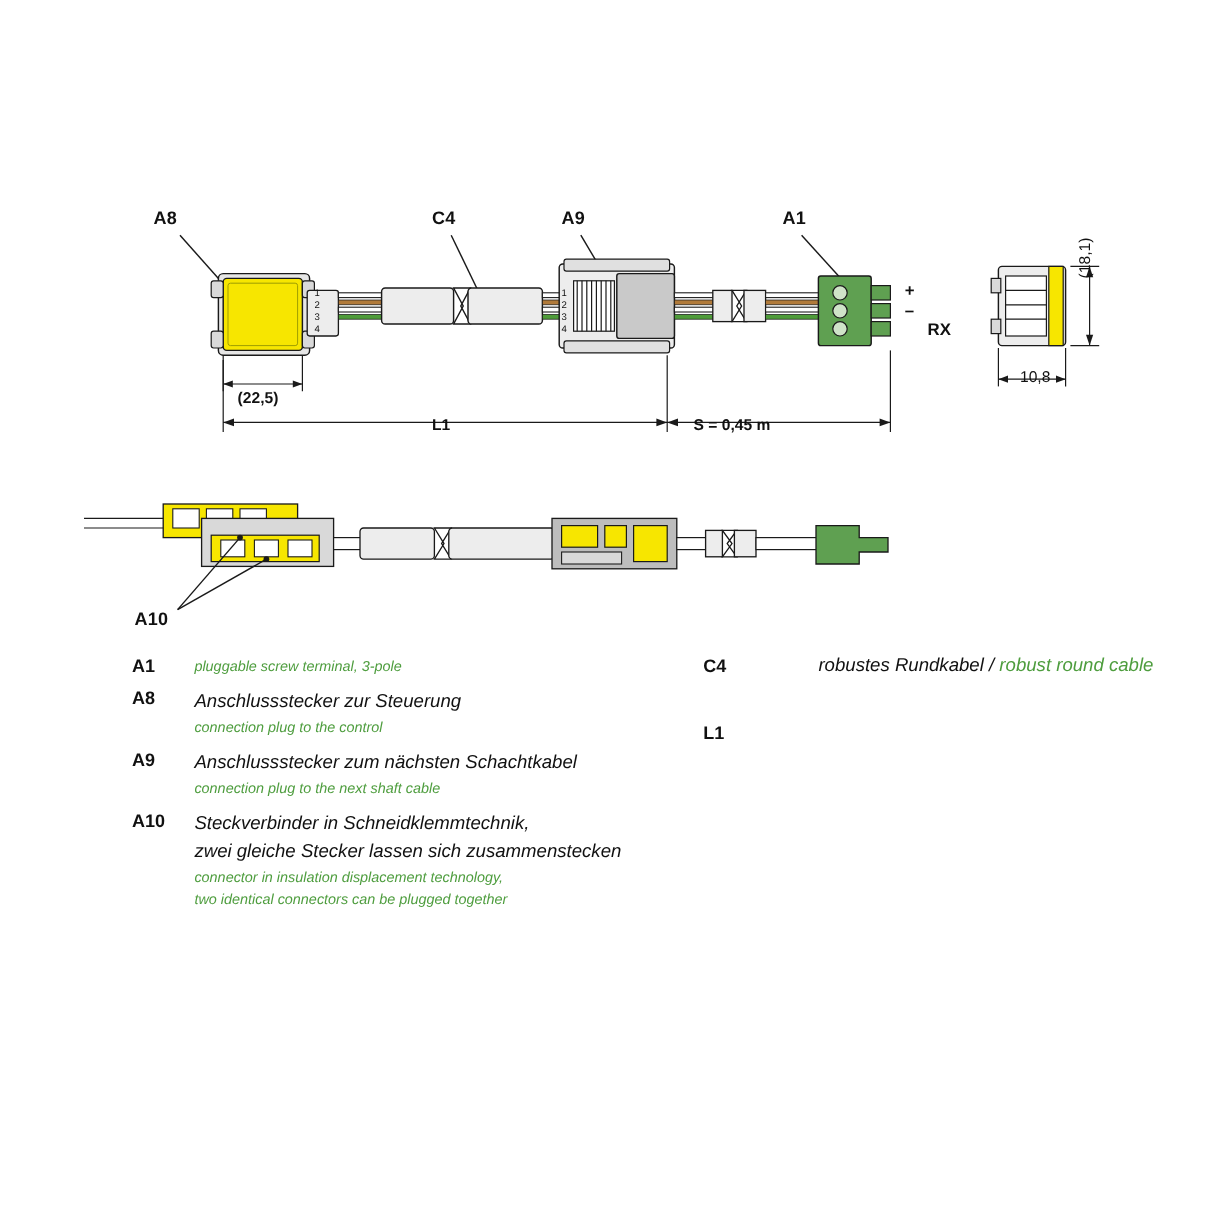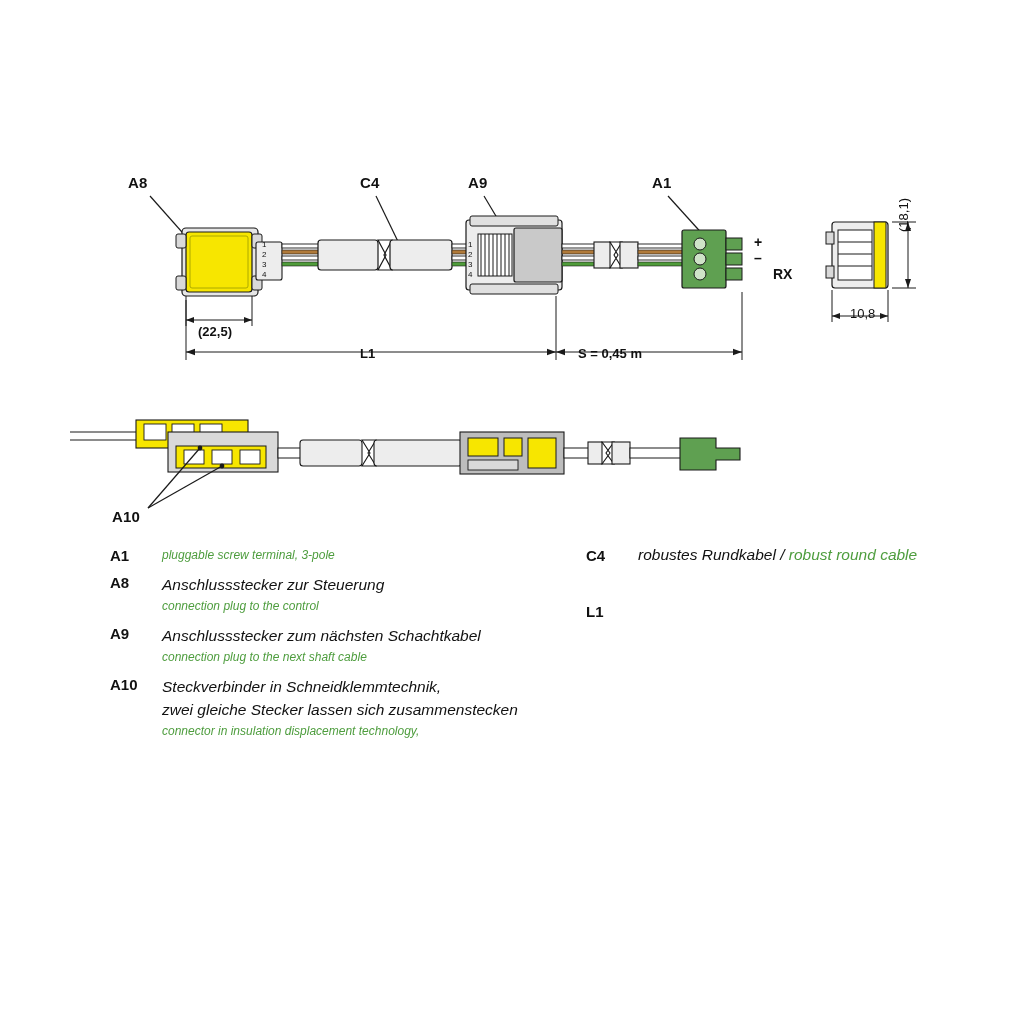--- a/index.html
+++ b/index.html
@@ -72,21 +72,21 @@
     line-height: 1.52;
     font-family: "Liberation Sans", sans-serif;
   }
   .legend-en {
     font-size: 12px;
     font-style: italic;
     color: #4e9d3e;
     line-height: 1.52;
     font-family: "Liberation Sans", sans-serif;
   }
-  .inline-de { font-style: italic; color:#111111; font-size:15.5px; }
+  .inline-de { font-style: italic; color:#111111; font-size:15.5px;margin-left:44px; }
   .inline-sep { font-style: italic; color:#111111; font-size:15.5px; }
   .inline-en { font-style: italic; color:#4e9d3e; font-size:15.5px; }
 </style>
 </head>
 <body>
 
 <div id="page">
 
   <svg class="abs" style="left:0; top:0;" width="1024" height="540" viewBox="0 0 1024 540">
 
@@ -333,20 +333,21 @@
           <div class="legend-en">connection plug to the next shaft cable</div>
         </div>
       </div>
 
       <div class="legend-row">
         <div class="legend-key">A10</div>
         <div class="legend-text">
           <div class="legend-de">Steckverbinder in Schneidklemmtechnik,</div>
           <div class="legend-de">zwei gleiche Stecker lassen sich zusammenstecken</div>
           <div class="legend-en">connector in insulation displacement technology,</div>
+          <div class="legend-en">two identical connectors can be plugged together</div>
         </div>
       </div>
 
     </div>
 
     <div class="legend-col right">
 
       <div class="legend-row">
         <div class="legend-key">C4</div>
         <div class="legend-text">

